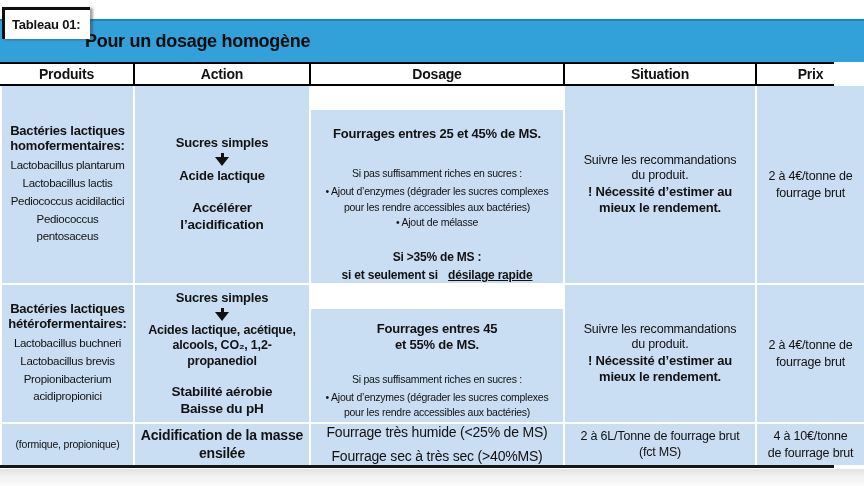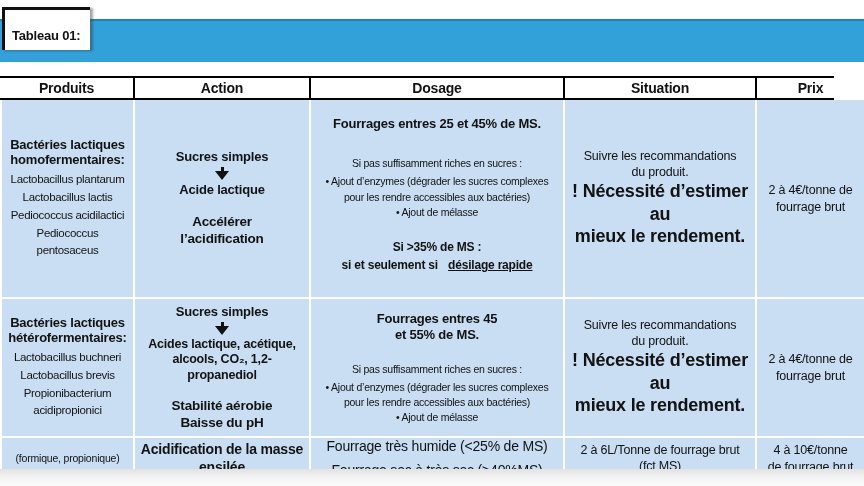--- a/index.html
+++ b/index.html
@@ -14,27 +14,27 @@
   .blue-band {
     position:absolute; left:0; top:19px; width:864px; height:43px;
     background:#32a1da; border-top:2px solid #1d84b6;
   }
   .page-title {
     position:absolute; left:85px; top:31px; font-size:18px; font-weight:bold;
     color:#0c0c0c; letter-spacing:-0.3px;
   }
   .tab-label {
     position:absolute; left:2px; top:7px; z-index:3;
-    background:#ffffff; padding:18px 10px 7px 7px;
+    background:#ffffff; padding:7px 10px 7px 7px;
     border-top:3px solid #101010; border-left:3px solid #101010;
     box-shadow:3px 1px 2px rgba(60,60,60,0.45);
     font-size:13px; font-weight:bold;
   }
   
-  .table { position:absolute; left:0; top:76px; width:834px; }
+  .table { position:absolute; left:0; top:62px; width:834px; }
   .header-row {
     display:grid; grid-template-columns:135px 176px 254px 192px 107px;
     height:24px; background:#ffffff;
     border-top:2px solid #000; border-bottom:2px solid #000;
   }
   .header-cell {
     display:flex; align-items:center; justify-content:center;
     font-size:14px; font-weight:bold; border-right:2px solid #000;
   }
   .header-cell:last-child { border-right:none; }
@@ -46,35 +46,35 @@
   .body-row.r2 { height:139px; }
   .body-row.r3 { height:43px; }
   .body-row + .body-row .cell { border-top:2px solid #ffffff; }
   .cell {
     background:#c9def2; border-right:2px solid #ffffff;
     display:flex; flex-direction:column; align-items:center; justify-content:center;
     text-align:center; padding:2px 4px; overflow:hidden;
   }
   .cell:first-child { border-left:2px solid #ffffff; }
   .cell:last-child { border-right:none; }
-  .cell.top { justify-content:flex-start; }
+  .cell.top { justify-content:flex-start;margin-top:24px; }
   .pre { white-space:pre-line; }
   
   .prod-head  { font-size:13px; font-weight:bold; line-height:1.2; margin-bottom:3px; }
   .prod-items { font-size:11.5px; line-height:1.55; letter-spacing:-0.3px; }
   .prod-sub   { font-size:10.5px; line-height:1.2; }
   .act-line   { font-size:13px; line-height:1.25;font-weight:bold; }
   .act-bold   { font-size:13.5px; font-weight:bold; line-height:1.25; margin-top:16px; }
   .act-bold.small-gap { margin-top:14px; }
   .sit-head   { font-size:13px; font-weight:bold; line-height:1.25; }
   .sit-body   { font-size:10.5px; line-height:1.45; letter-spacing:-0.25px; }
   .sit-bold   { font-size:12px; font-weight:bold; line-height:1.5; }
   .sit-lines  { font-size:14px; line-height:1.7; }
   .dos-normal { font-size:12.5px; line-height:1.25; }
-  .dos-bold   { font-size:18px; font-weight:bold; line-height:1.25; }
+  .dos-bold   { font-size:13px; font-weight:bold; line-height:1.25; }
   .prix-text  { font-size:12.5px; line-height:1.3; }
   .underlined { text-decoration:underline;padding-left:7px; }
   
   .down-arrow { position:relative; width:16px; height:13px; margin:2px auto 2px; }
   .down-arrow::before {
     content:""; position:absolute; left:6.5px; top:0; width:3px; height:6px; background:#111;
   }
   .down-arrow::after {
     content:""; position:absolute; left:1px; top:4px; width:0; height:0;
     border-left:7px solid transparent; border-right:7px solid transparent;
@@ -90,20 +90,21 @@
     background:linear-gradient(180deg,#e2e2e2 0%, #f2f2f2 45%, #fbfbfb 100%);
   }
 </style>
 </head>
 <body>
 
 <div class="page">
 
   <div class="blue-band"></div>
   <div class="tab-label">Tableau 01:</div>
+  <div class="page-title">Pour un dosage homogène</div>
 
   <div class="table">
 
     <div class="header-row">
       <div class="header-cell">Produits</div>
       <div class="header-cell">Action</div>
       <div class="header-cell">Dosage</div>
       <div class="header-cell">Situation</div>
       <div class="header-cell">Prix</div>
     </div>

